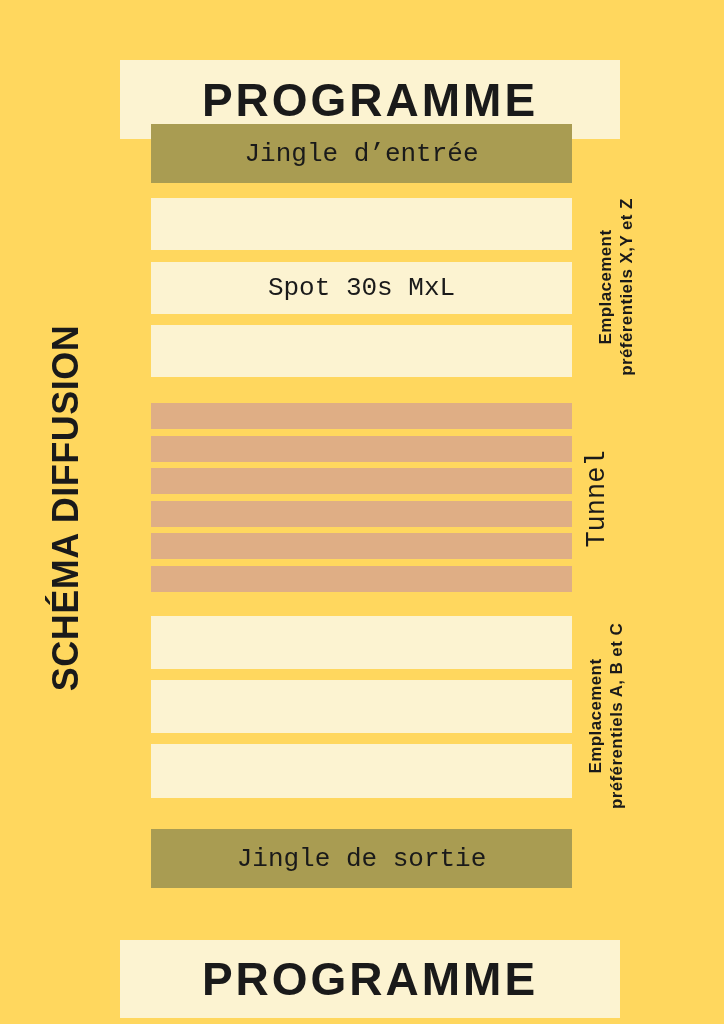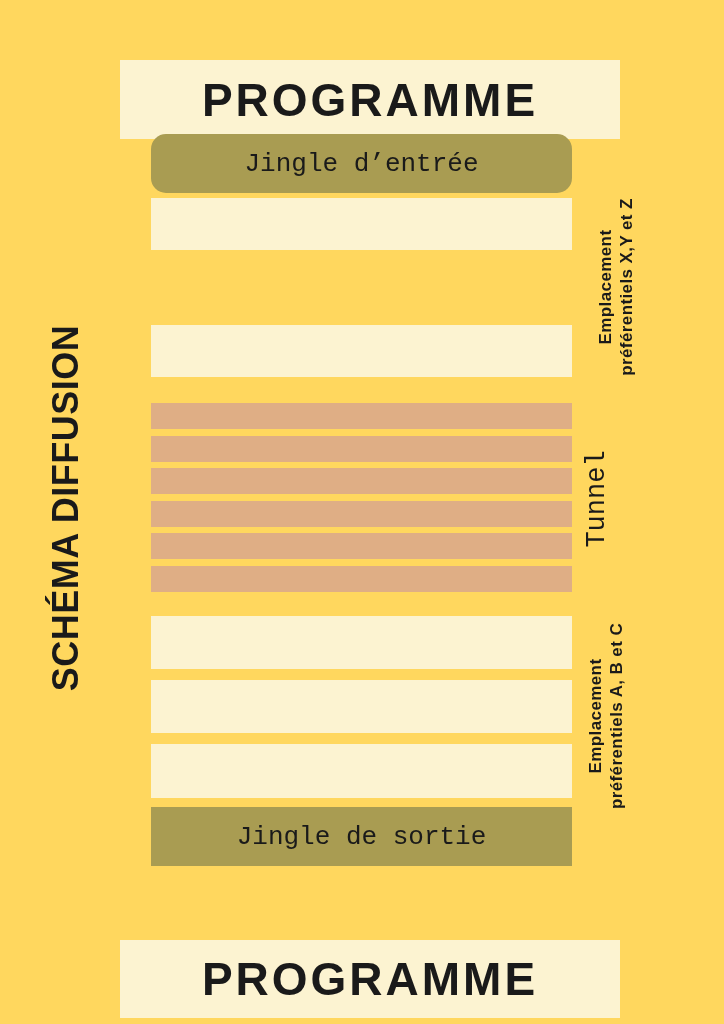--- a/index.html
+++ b/index.html
@@ -65,25 +65,28 @@
 <body>
 
 <div class="canvas">
 
   <div class="vlabel side-title" style="left:66px;top:508px;">SCHÉMA DIFFUSION</div>
 
   <div class="panel title-box top">
     <div class="big-title">PROGRAMME</div>
   </div>
 
-  <div class="bar olive" style="top:134px;border-radius:15px;">
+  <div class="bar olive" style="top:124px;">
     <div class="mono">Jingle d’entrée</div>
   </div>
 
   <div class="bar cream" style="top:198px;"></div>
+  <div class="bar cream" style="top:262px;">
+    <div class="mono">Spot 30s MxL</div>
+  </div>
   <div class="bar cream" style="top:325px;"></div>
 
   <div class="vlabel annot" style="left:616px;top:287px;">
     <span>Emplacement</span>
     <span>préférentiels X,Y et Z</span>
   </div>
 
   <div class="bar salmon" style="top:403px;"></div>
   <div class="bar salmon" style="top:436px;"></div>
   <div class="bar salmon" style="top:468px;"></div>
@@ -95,21 +98,21 @@
 
   <div class="bar cream tall" style="top:616px;"></div>
   <div class="bar cream tall" style="top:680px;"></div>
   <div class="bar cream taller" style="top:744px;"></div>
 
   <div class="vlabel annot" style="left:606px;top:716px;">
     <span>Emplacement</span>
     <span>préférentiels A, B et C</span>
   </div>
 
-  <div class="bar olive" style="top:807px;justify-content:center;">
+  <div class="bar olive" style="top:829px;justify-content:center;">
     <div class="mono">Jingle de sortie</div>
   </div>
 
   <div class="panel title-box bottom">
     <div class="big-title">PROGRAMME</div>
   </div>
 
 </div>
 
 </body></html>

